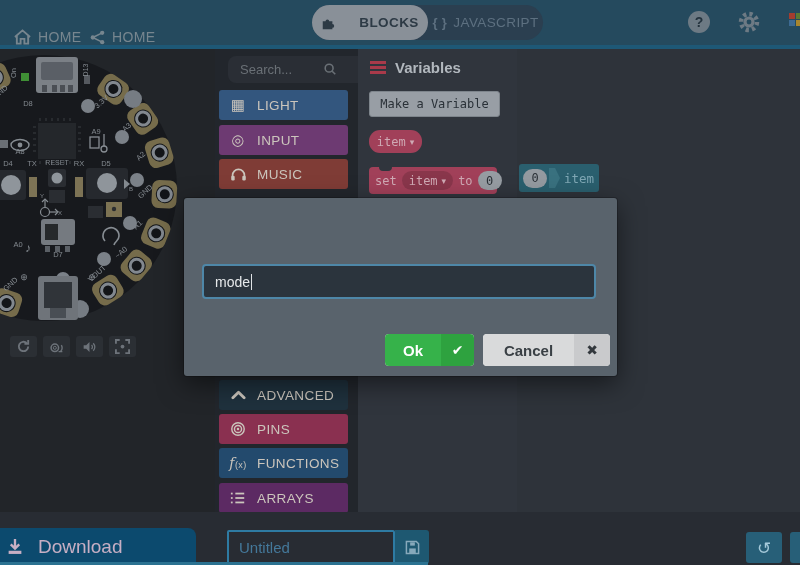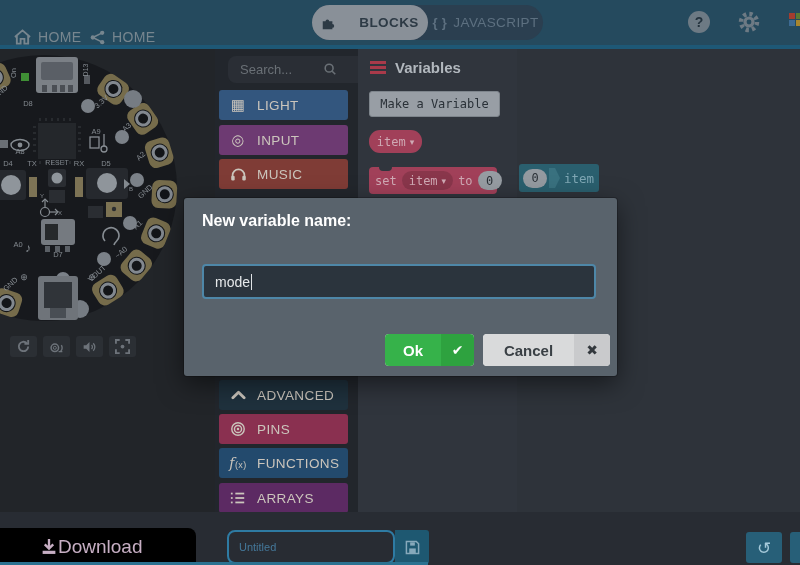--- a/index.html
+++ b/index.html
@@ -54,24 +54,24 @@
     color:#2b3137;font-family:"DejaVu Sans Mono",monospace;font-size:12px;}
   .caretsym{font-size:9px;color:#cfa9b4;}
   
   .ifblk{position:absolute;left:2px;top:115px;width:80px;height:28px;background:#2a5f6e;border-radius:3px;
     display:flex;align-items:center;gap:2px;padding-left:4px;box-sizing:border-box;}
   .ifblk .num-oval{background:#949aa0;}
   .pent{width:11px;height:20px;background:#39717f;clip-path:polygon(0 0,55% 0,100% 50%,55% 100%,0 100%);}
   .thenlbl{font-family:"DejaVu Sans Mono",monospace;font-size:12.5px;color:#7fa7b4;margin-left:2px;}
   
   .footer{position:absolute;left:0;top:512px;width:800px;height:53px;background:#282c33;}
-  .download{position:absolute;left:0;top:16px;width:196px;height:37px;background:#000000;border:none;border-radius:0 8px 0 0;
-    display:flex;align-items:center;padding-left:40px;color:#c7afc4;font-size:19px;box-sizing:border-box;cursor:pointer;}
+  .download{position:absolute;left:0;top:16px;width:196px;height:37px;background:#0c4a6e;border:none;border-radius:0 8px 0 0;
+    display:flex;align-items:center;gap:14px;padding-left:6px;color:#c7afc4;font-size:19px;box-sizing:border-box;cursor:pointer;}
   .projname{position:absolute;left:227px;top:18px;width:168px;height:34px;background:rgba(0,0,0,0);border:2px solid #2e7ba3;
-    box-sizing:border-box;color:#44789a;font-size:11px;padding:1px 10px;outline:none;border-radius:8px;}
+    box-sizing:border-box;color:#44789a;font-size:15px;padding:1px 10px;outline:none;border-radius:2px;}
   .projname::placeholder{color:#44789a;}
   .savebtn{position:absolute;left:395px;top:18px;width:34px;height:34px;background:#1e5871;border:none;border-radius:0 3px 3px 0;
     display:flex;align-items:center;justify-content:center;cursor:pointer;}
   .undo,.redo{position:absolute;top:20px;width:36px;height:31px;background:#275f78;border:none;border-radius:3px;
     color:#a5c9da;font-size:17px;display:flex;align-items:center;justify-content:center;cursor:pointer;font-family:"DejaVu Sans",sans-serif;}
   .undo{left:746px;} .redo{left:790px;}
   .bottomline{position:absolute;left:0;top:50px;width:428px;height:3px;background:#2b7291;}
   
   .simtb{position:absolute;left:0px;top:287px;display:flex;gap:6px;padding-left:10px;}
   .simbtn{width:27px;height:21px;background:#2b2f34;border:none;border-radius:3px;display:flex;align-items:center;justify-content:center;cursor:pointer;}
@@ -464,21 +464,20 @@
       </svg>
     </button>
     <button class="undo">
         <span>↺</span>
       </button>
     <button class="redo"></button>
     <div class="bottomline"></div>
   </footer>
 
   <div class="modal">
-    <div class="modal-title">New variable name:</div>
     <div class="modal-input">
       <span>mode</span>
         <span class="tcaret"></span>
     </div>
     <button class="btn okbtn">
       <span class="lbl">Ok</span>
       <span class="icseg">✔</span>
     </button>
     <button class="btn cancelbtn">
       <span class="lbl">Cancel</span>

